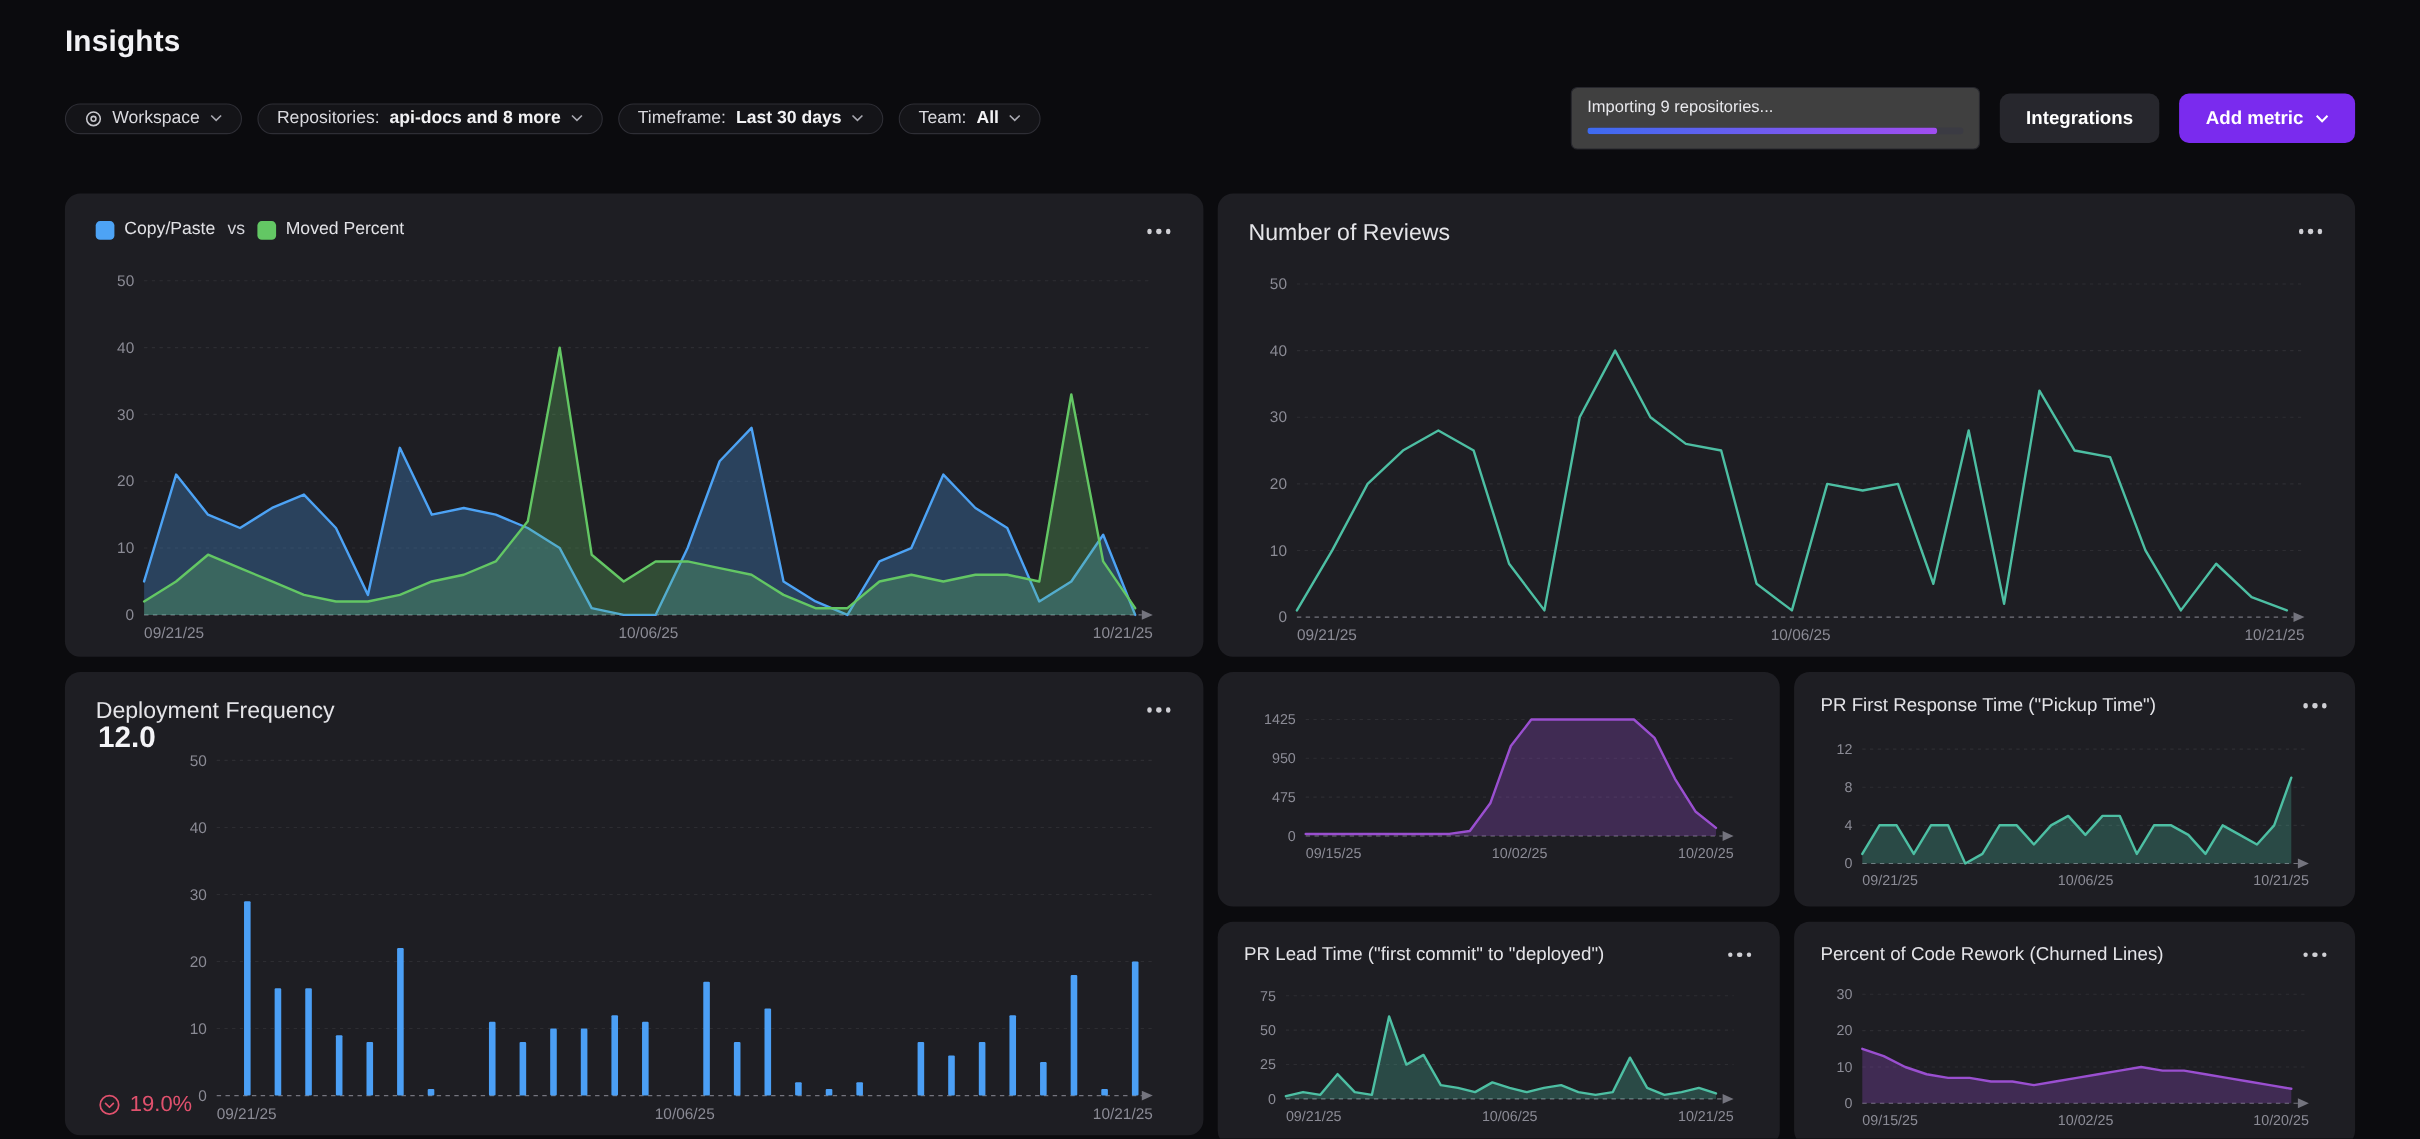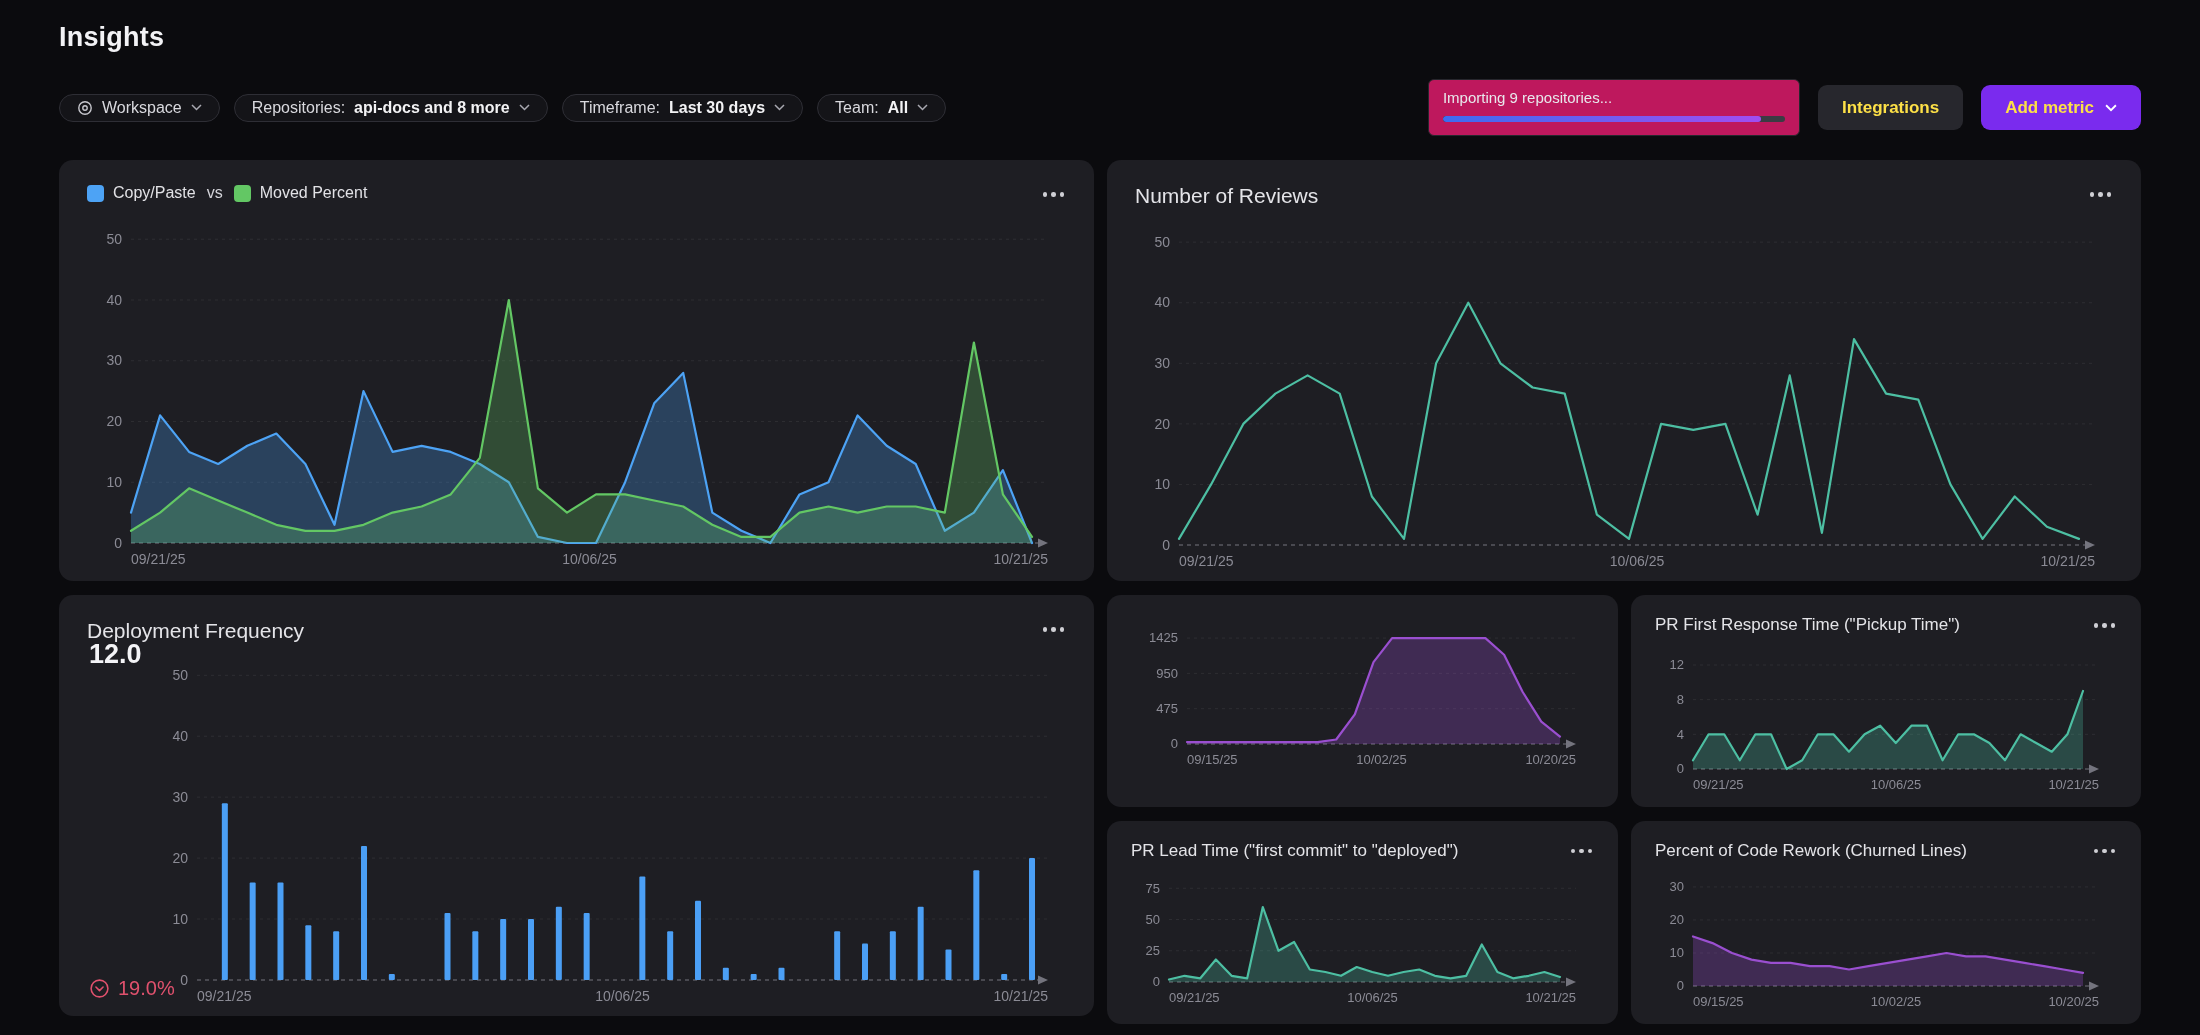--- a/index.html
+++ b/index.html
@@ -19,35 +19,35 @@
   .pill{
     display:flex;align-items:center;gap:9px;height:28px;padding:0 17px;
     border-radius:20px;background:#141418;border:1px solid #2e2e35;
     font-size:16px;color:#d9d9de;cursor:pointer;white-space:nowrap;
   }
   .pill b{color:#f2f2f4;font-weight:700}
   .chev{display:flex;align-items:center;color:#a8a8b0}
   .toolbar-right{display:flex;align-items:center;gap:18px}
   .import{
     width:372px;border:1px solid #27272d;border-radius:6px;
-    padding:9px 14px 13px;background:#be185d;
+    padding:9px 14px 13px;background:#404040;
   }
   .import-text{font-size:15px;color:#e8e8ec;margin-bottom:10px}
   .progress{height:6px;border-radius:3px;background:#3b3b43;overflow:hidden}
   .progress-fill{height:100%;border-radius:3px;background:linear-gradient(90deg,#3d6bf0,#a14df0)}
   .btn{
     height:45px;padding:0 24px;border-radius:9px;font-size:17px;font-weight:700;
-    border:none;color:#fde047;cursor:pointer;font-family:"Liberation Sans",sans-serif;
+    border:none;color:#ffffff;cursor:pointer;font-family:"Liberation Sans",sans-serif;
     display:flex;align-items:center;gap:11px;
   }
   .btn-dark{background:#27272d}
   .btn-purple{background:#7a2bee}
 
   
-  .grid{display:grid;grid-template-columns:1fr 1fr;column-gap:13px;row-gap:14px;margin-top:24px}
+  .grid{display:grid;grid-template-columns:1fr 1fr;column-gap:13px;row-gap:14px;margin-top:40px}
   .card{
     background:#1e1e23;border-radius:14px;
     padding:24px 28px 12px;display:flex;flex-direction:column;
   }
   .card.tall{height:421px}
   .right-col{display:flex;flex-direction:column;gap:14px;height:421px}
   .small-row{display:grid;grid-template-columns:1fr 1fr;gap:13px;flex:1}
   .card.small{padding:20px 24px 8px}
 
   .card-head{display:flex;align-items:flex-start;justify-content:space-between}

